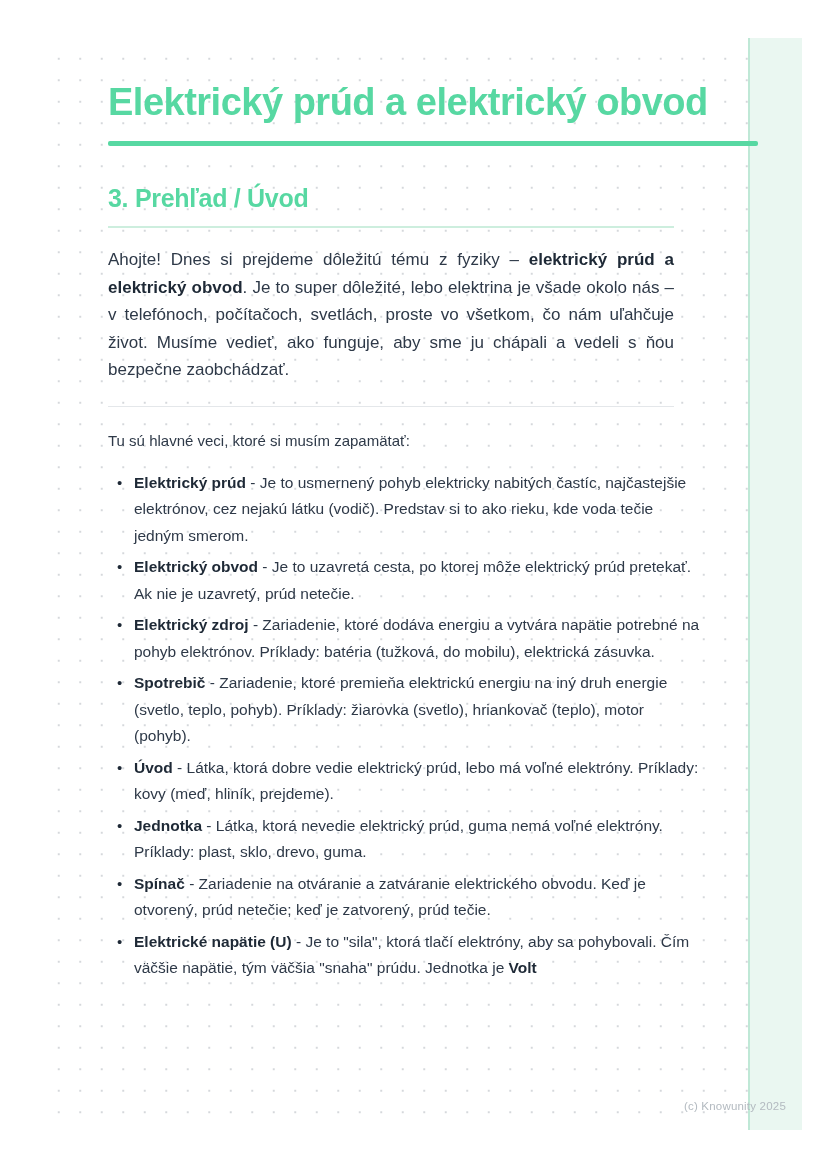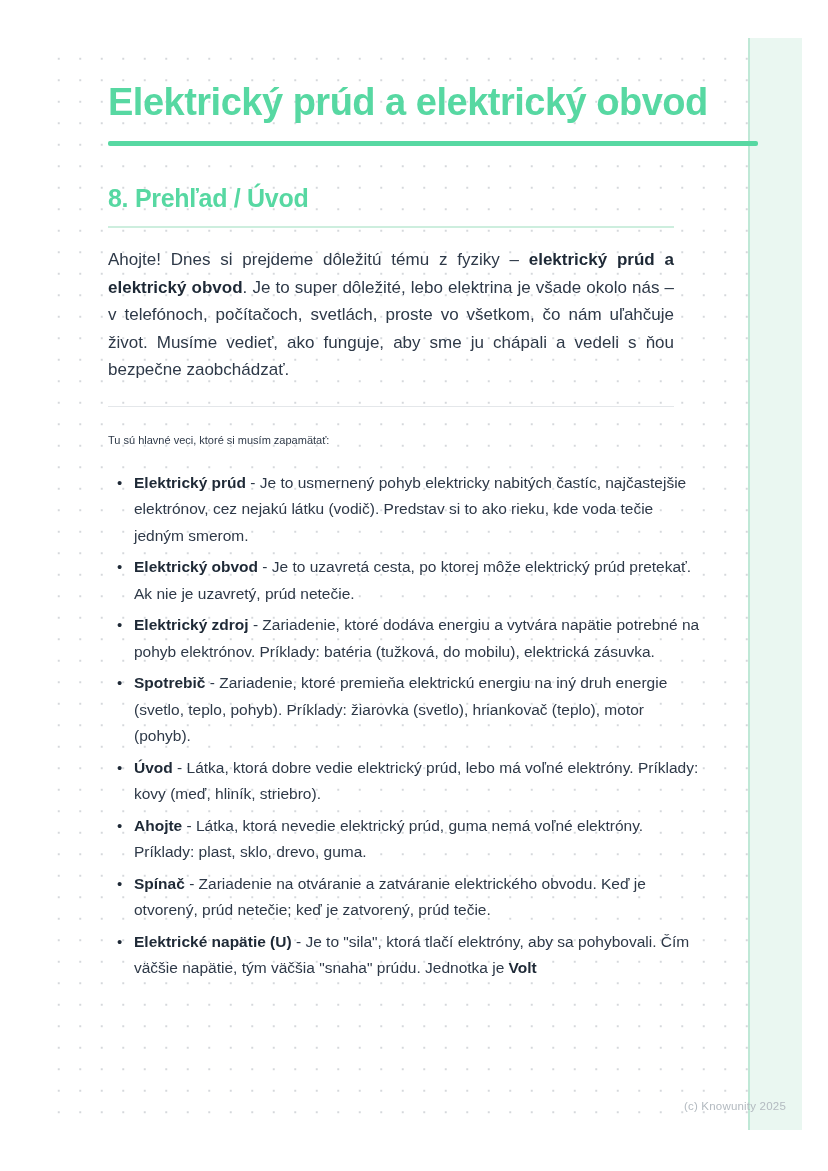--- a/index.html
+++ b/index.html
@@ -70,21 +70,21 @@
   }
   .body-paragraph b, .li-text b { font-weight: 700; color: #1e2936; }
   .section-divider {
     margin-top: 22px;
     width: 566px;
     border: none;
     border-top: 1px solid #e4e7ea;
   }
   .intro-line {
     margin: 20px 0 0 0;
-    font-size: 11px;
+    font-size: 15px;
     line-height: 27px;
     color: #2e3948;
     text-align: left;
   }
   .key-terms-list {
     margin: 16px 0 0 0;
     padding: 0;
     list-style: none;
     width: 592px;
   }
@@ -117,21 +117,21 @@
 <body>
 
 <div class="dot-grid"></div>
 <div class="side-band"></div>
 
 <div class="content">
 
   <h1 class="doc-title">Elektrický prúd a elektrický obvod</h1>
   <div class="title-rule"></div>
 
-  <h2 class="section-heading">8. Prehľad / Úvod</h2>
+  <h2 class="section-heading">3. Prehľad / Úvod</h2>
   <p class="body-paragraph"><span>Ahojte! Dnes si prejdeme dôležitú tému z fyziky – </span><b>elektrický prúd a elektrický obvod</b><span>. Je to super dôležité, lebo elektrina je všade okolo nás – v telefónoch, počítačoch, svetlách, proste vo všetkom, čo nám uľahčuje život. Musíme vedieť, ako funguje, aby sme ju chápali a vedeli s ňou bezpečne zaobchádzať.</span></p>
 
   <hr class="section-divider">
 
   <p class="intro-line">Tu sú hlavné veci, ktoré si musím zapamätať:</p>
 
   <ul class="key-terms-list">
     <li>
       <span class="bullet-marker">•</span>
       <span class="li-text"><b>Elektrický prúd</b><span> - Je to usmernený pohyb elektricky nabitých častíc, najčastejšie elektrónov, cez nejakú látku (vodič). Predstav si to ako rieku, kde voda tečie jedným smerom.</span><b></b></span>
@@ -143,25 +143,25 @@
     <li>
       <span class="bullet-marker">•</span>
       <span class="li-text"><b>Elektrický zdroj</b><span> - Zariadenie, ktoré dodáva energiu a vytvára napätie potrebné na pohyb elektrónov. Príklady: batéria (tužková, do mobilu), elektrická zásuvka.</span><b></b></span>
     </li>
     <li>
       <span class="bullet-marker">•</span>
       <span class="li-text"><b>Spotrebič</b><span> - Zariadenie, ktoré premieňa elektrickú energiu na iný druh energie (svetlo, teplo, pohyb). Príklady: žiarovka (svetlo), hriankovač (teplo), motor (pohyb).</span><b></b></span>
     </li>
     <li>
       <span class="bullet-marker">•</span>
-      <span class="li-text"><b>Úvod</b><span> - Látka, ktorá dobre vedie elektrický prúd, lebo má voľné elektróny. Príklady: kovy (meď, hliník, striebro).</span><b></b></span>
+      <span class="li-text"><b>Úvod</b><span> - Látka, ktorá dobre vedie elektrický prúd, lebo má voľné elektróny. Príklady: kovy (meď, hliník, prejdeme).</span><b></b></span>
     </li>
     <li>
       <span class="bullet-marker">•</span>
-      <span class="li-text"><b>Ahojte</b><span> - Látka, ktorá nevedie elektrický prúd, guma nemá voľné elektróny. Príklady: plast, sklo, drevo, guma.</span><b></b></span>
+      <span class="li-text"><b>Jednotka</b><span> - Látka, ktorá nevedie elektrický prúd, guma nemá voľné elektróny. Príklady: plast, sklo, drevo, guma.</span><b></b></span>
     </li>
     <li>
       <span class="bullet-marker">•</span>
       <span class="li-text"><b>Spínač</b><span> - Zariadenie na otváranie a zatváranie elektrického obvodu. Keď je otvorený, prúd netečie; keď je zatvorený, prúd tečie.</span><b></b></span>
     </li>
     <li>
       <span class="bullet-marker">•</span>
       <span class="li-text"><b>Elektrické napätie (U)</b><span> - Je to "sila", ktorá tlačí elektróny, aby sa pohybovali. Čím väčšie napätie, tým väčšia "snaha" prúdu. Jednotka je </span><b>Volt</b></span>
     </li>
   </ul>

